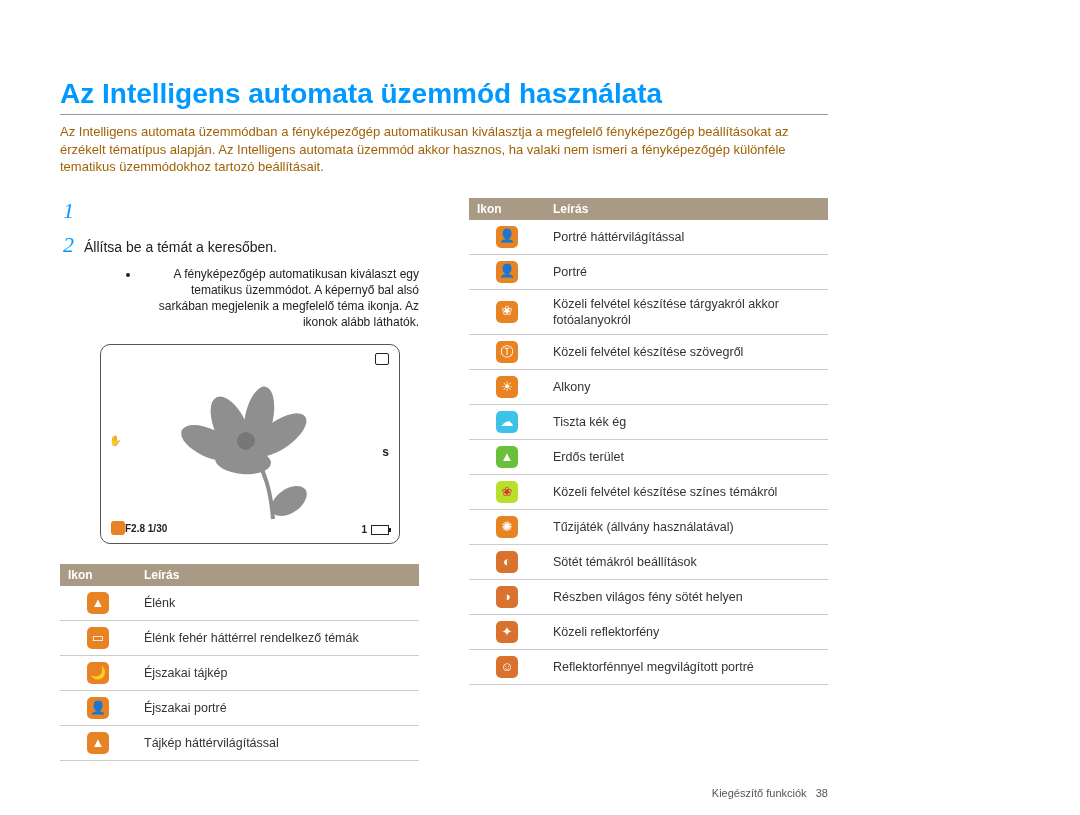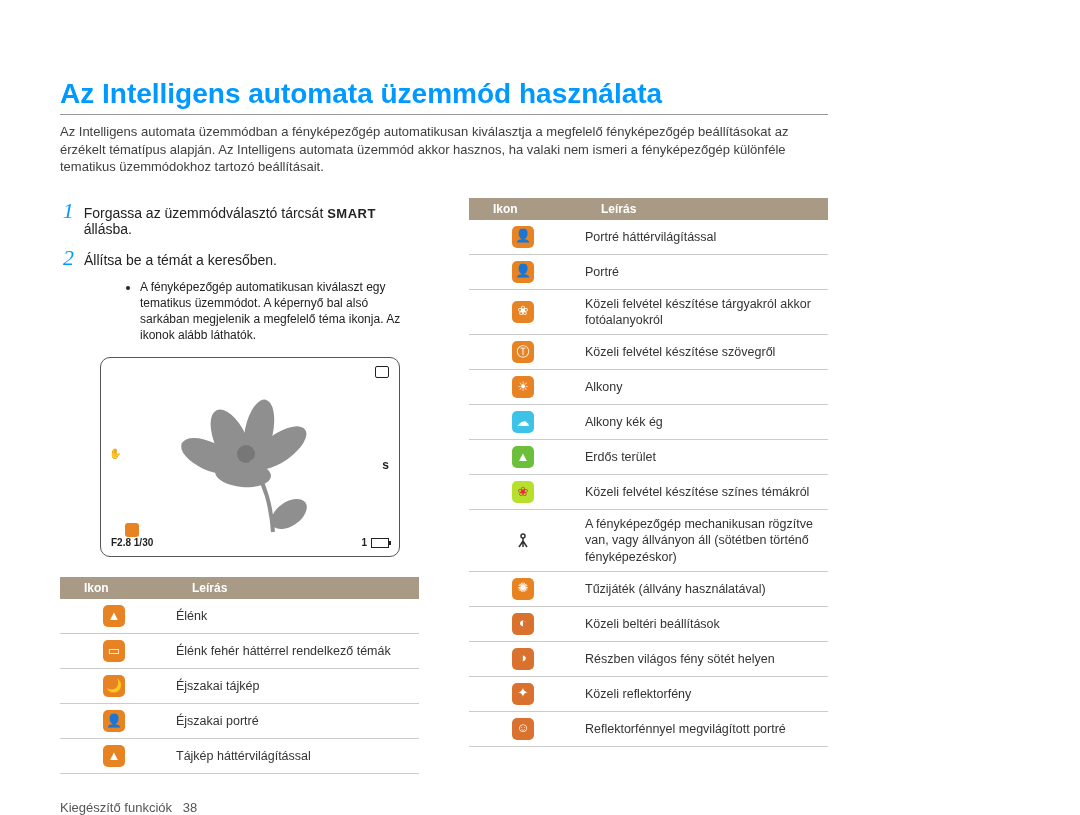--- a/index.html
+++ b/index.html
@@ -23,21 +23,21 @@
     margin: 0 0 4px 0;
   }
   .rule {
     border: none;
     border-top: 1px solid #999;
     margin: 0 0 8px 0;
   }
   .intro {
     font-size: 13px;
     line-height: 1.35;
-    color: #404040;
+    color: #a16207;
     margin-bottom: 22px;
   }
   .columns {
     display: flex;
     gap: 50px;
   }
   .col {
     flex: 1;
     min-width: 0;
   }
@@ -62,20 +62,21 @@
   .smart-label {
     font-weight: bold;
     font-size: 13px;
     letter-spacing: 0.5px;
   }
   .bullets {
     margin: 4px 0 14px 40px;
     font-size: 12px;
     color: #222;
     line-height: 1.35;
+    text-align: right;
   }
   .bullets li { margin-bottom: 2px; }
 
   
   .lcd-wrap {
     margin-left: 40px;
     margin-bottom: 20px;
   }
   .lcd {
     width: 300px;
@@ -93,39 +94,39 @@
   }
   .lcd .hud {
     position: absolute;
     font-size: 10px;
     color: #222;
     font-family: Arial, sans-serif;
   }
   .lcd .hud.tr1  { top: 8px;  right: 10px; }
   .lcd .hud.midl { top: 90px; left: 8px; }
   .lcd .hud.midr { top: 100px; right: 10px; font-size: 12px; font-weight:bold;}
-  .lcd .hud.bl   { bottom: 8px; left: 10px; display:flex; align-items:center; gap:0;flex-direction:column;}
+  .lcd .hud.bl   { bottom: 8px; left: 10px; display:flex; align-items:center; gap:0;}
   .lcd .hud.br   { bottom: 8px; right: 10px; display:flex; align-items:center; gap:4px;}
   .mini-icon {
     display:inline-block; width:14px; height:14px; border-radius:3px;
   }
   .mini-icon.orange { background:#e88324; }
   .ic-box { display:inline-block; width:12px; height:10px; border:1px solid #222; border-radius:2px; }
   .ic-bar { display:inline-block; width:16px; height:8px; border:1px solid #222; position:relative;}
   .ic-bar::after{content:"";position:absolute;right:-3px;top:2px;width:2px;height:4px;background:#222;}
   .ic-hand{ font-size:14px; }
 
   
   .icon-table { width: 100%; border-collapse: collapse; font-size: 12.5px; }
   .icon-table thead th {
     background: #a89a84;
     color: #fff;
     text-align: left;
     font-weight: bold;
-    padding: 4px 24px;
+    padding: 4px 8px;
     font-size: 12px;
   }
   .icon-table thead th:first-child { width: 60px; }
   .icon-table tbody td {
     padding: 6px 8px;
     border-bottom: 1px solid #ccc;
     vertical-align: middle;
     line-height: 1.3;
   }
   .icon-table tbody td:first-child { text-align:center; }
@@ -142,46 +143,41 @@
   }
   .ic.orange { background:#e88324; }
   .ic.sky    { background:#3ec3e8; }
   .ic.green  { background:#6bbf3a; }
   .ic.lime   { background:#b7e02c; color:#d33; }
   .ic.outline { background:#fff; color:#333; }
   .ic.outline svg { stroke:#333; }
   .ic.darkor { background:#d9722e; }
 
   .pagefoot {
-    text-align: left;
-    font-size: 13px;
+    text-align: right;
+    font-size: 11px;
     color: #555;
     margin-top: 26px;
   }
 </style>
 </head>
 <body>
 
 <div class="page">
 
   <h1 class="title">Az Intelligens automata üzemmód használata</h1>
   <hr class="rule">
   <div class="intro">Az Intelligens automata üzemmódban a fényképezőgép automatikusan kiválasztja a megfelelő fényképezőgép beállításokat az érzékelt tématípus alapján. Az Intelligens automata üzemmód akkor hasznos, ha valaki nem ismeri a fényképezőgép különféle tematikus üzemmódokhoz tartozó beállításait.</div>
 
   <div class="columns">
 
     <div class="col">
 
       <div class="step">
         <div class="step-num">1</div>
-        <div class="step-text">
-          <span>Forgassa az üzemmódválasztó tárcsát </span>
-          <span class="smart-label">SMART</span>
-          <span> állásba.</span>
-        </div>
       </div>
 
       <div class="step">
         <div class="step-num">2</div>
         <div class="step-text">Állítsa be a témát a keresőben.</div>
       </div>
       <ul class="bullets">
         <li>A fényképezőgép automatikusan kiválaszt egy tematikus üzemmódot. A képernyő bal alsó sarkában megjelenik a megfelelő téma ikonja. Az ikonok alább láthatók.</li>
       </ul>
 
@@ -270,46 +266,37 @@
             <tr>
               <td><span class="ic orange">Ⓣ</span></td>
               <td>Közeli felvétel készítése szövegről</td>
             </tr>
             <tr>
               <td><span class="ic orange">☀</span></td>
               <td>Alkony</td>
             </tr>
             <tr>
               <td><span class="ic sky">☁</span></td>
-              <td>Alkony kék ég</td>
+              <td>Tiszta kék ég</td>
             </tr>
             <tr>
               <td><span class="ic green">▲</span></td>
               <td>Erdős terület</td>
             </tr>
             <tr>
               <td><span class="ic lime">❀</span></td>
               <td>Közeli felvétel készítése színes témákról</td>
             </tr>
             <tr>
-              <td><span class="ic outline">
-                  <svg width="16" height="16" viewBox="0 0 16 16" fill="none" stroke="#333" stroke-width="1.5">
-                    <circle cx="8" cy="4" r="2"></circle>
-                    <path d="M8 6 L8 9 M8 9 L4 15 M8 9 L12 15 M8 9 L8 15"></path>
-                  </svg>
-                </span></td>
-              <td>A fényképezőgép mechanikusan rögzítve van, vagy állványon áll (sötétben történő fényképezéskor)</td>
-            </tr>
-            <tr>
               <td><span class="ic orange">✺</span></td>
               <td>Tűzijáték (állvány használatával)</td>
             </tr>
             <tr>
               <td><span class="ic darkor">◐</span></td>
-              <td>Közeli beltéri beállítások</td>
+              <td>Sötét témákról beállítások</td>
             </tr>
             <tr>
               <td><span class="ic darkor">◑</span></td>
               <td>Részben világos fény sötét helyen</td>
             </tr>
             <tr>
               <td><span class="ic darkor">✦</span></td>
               <td>Közeli reflektorfény</td>
             </tr>
             <tr>

